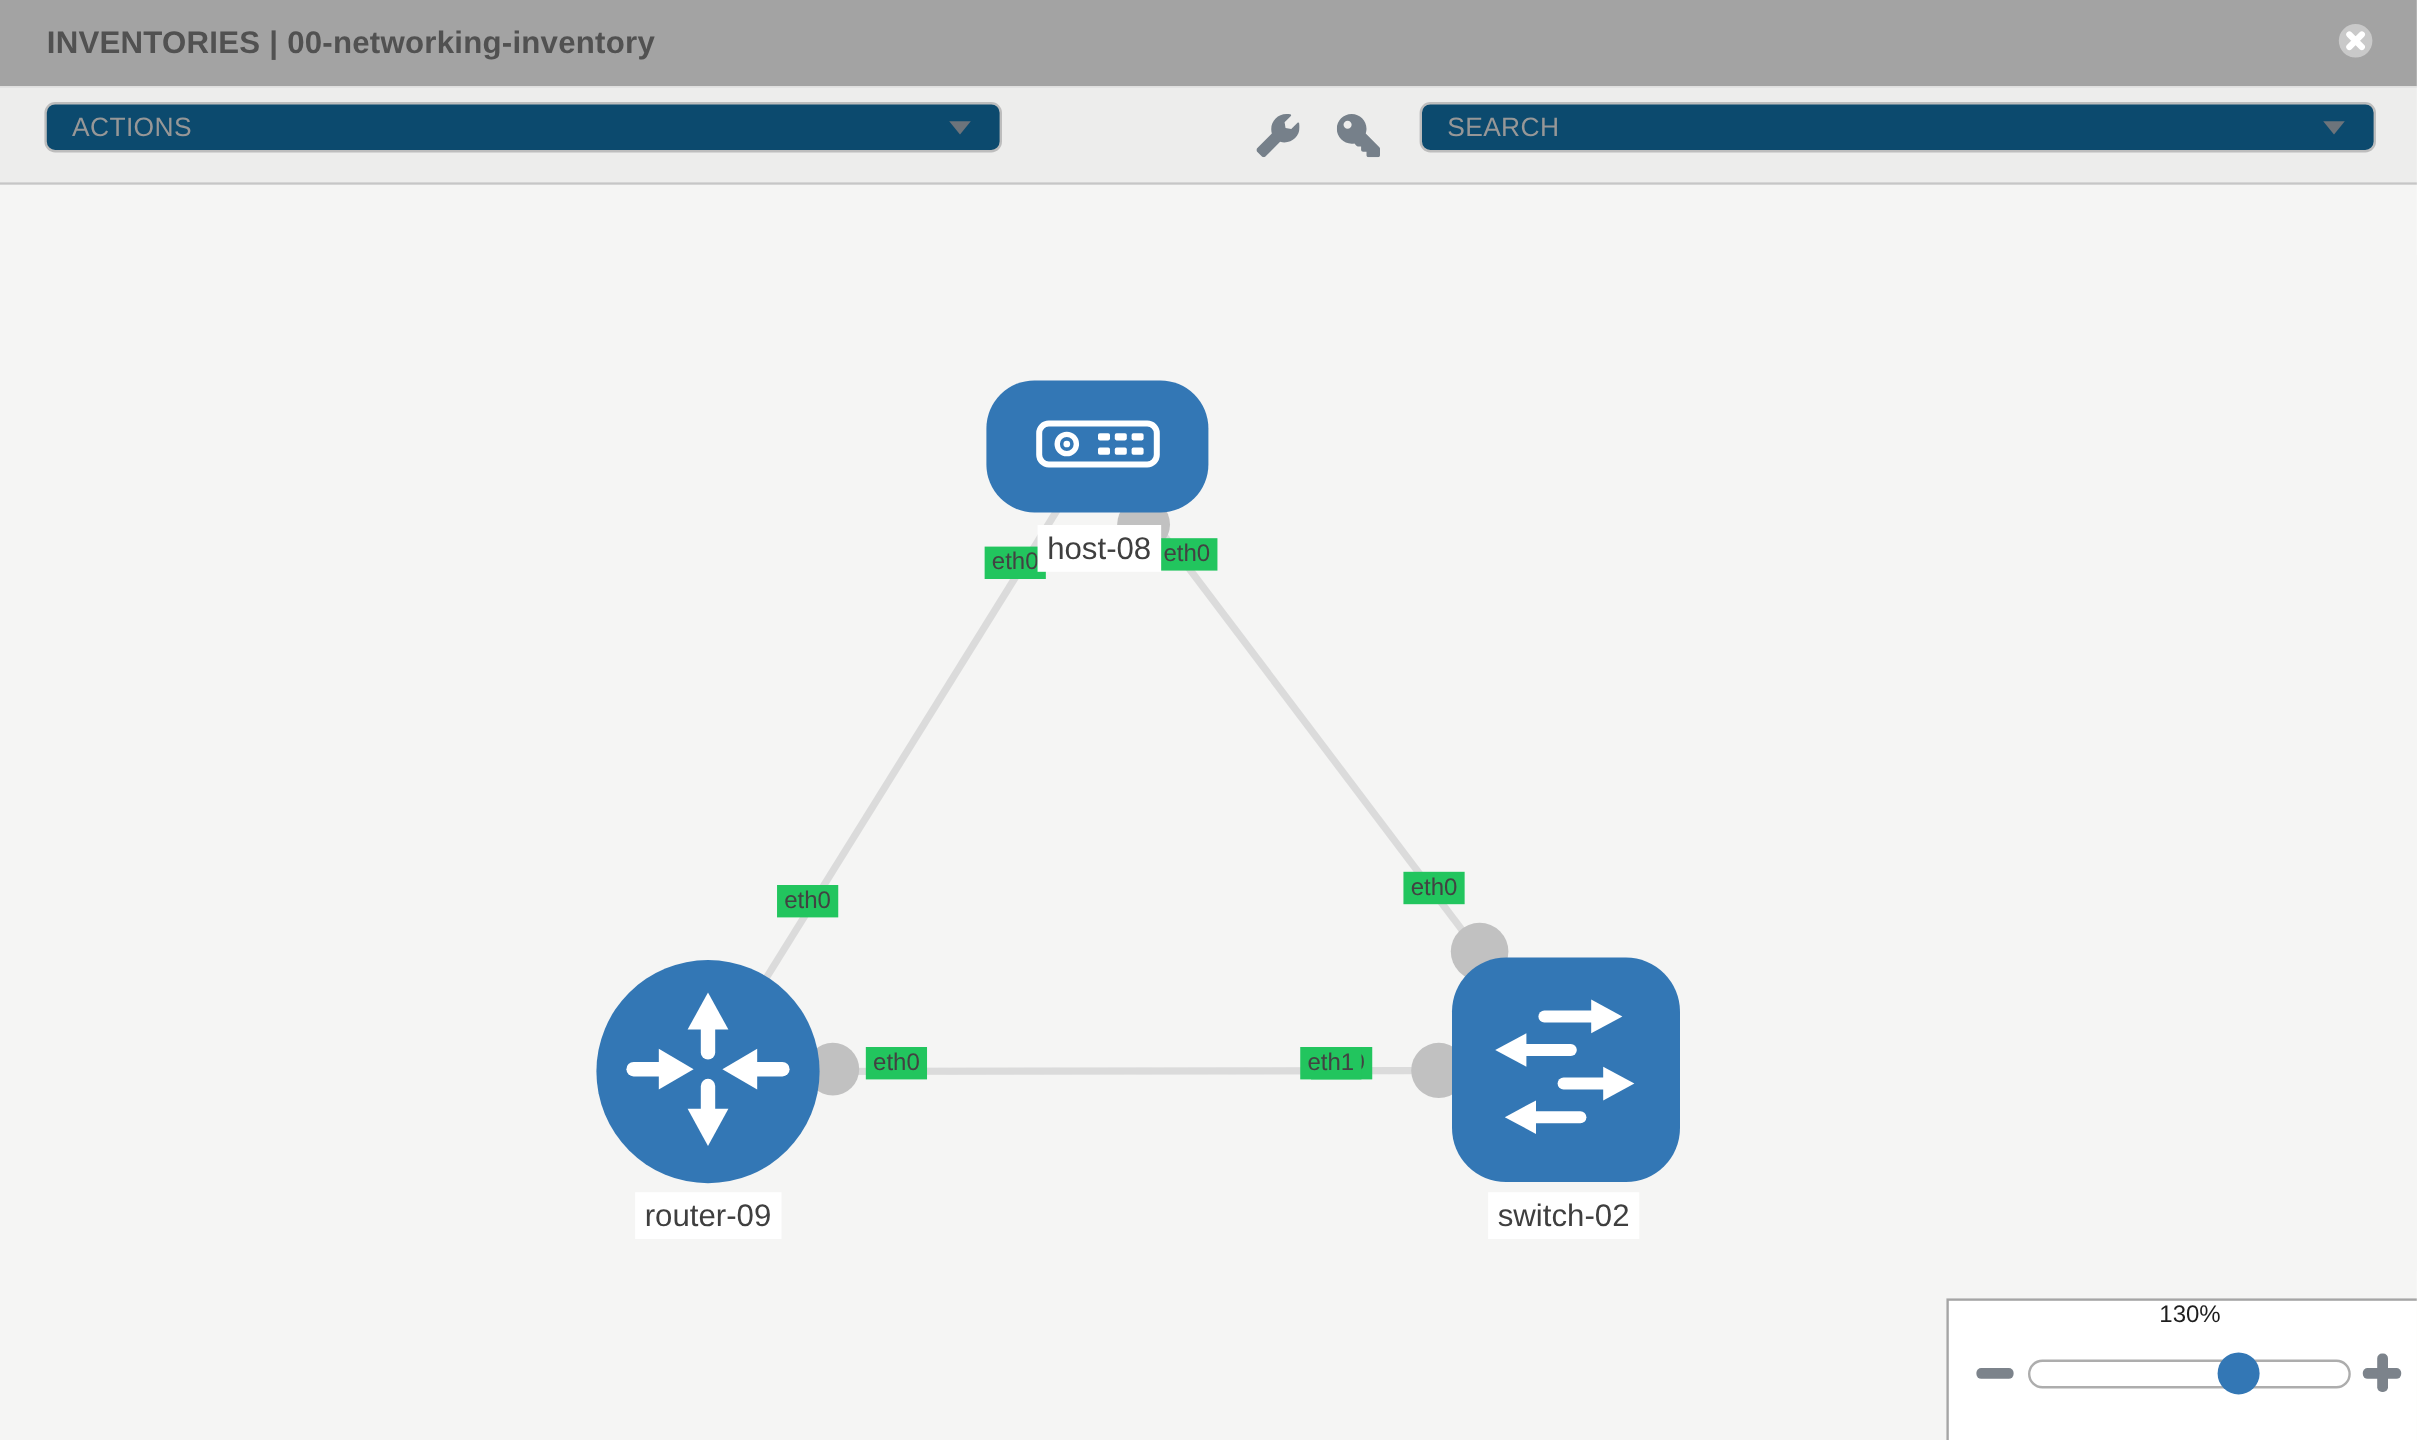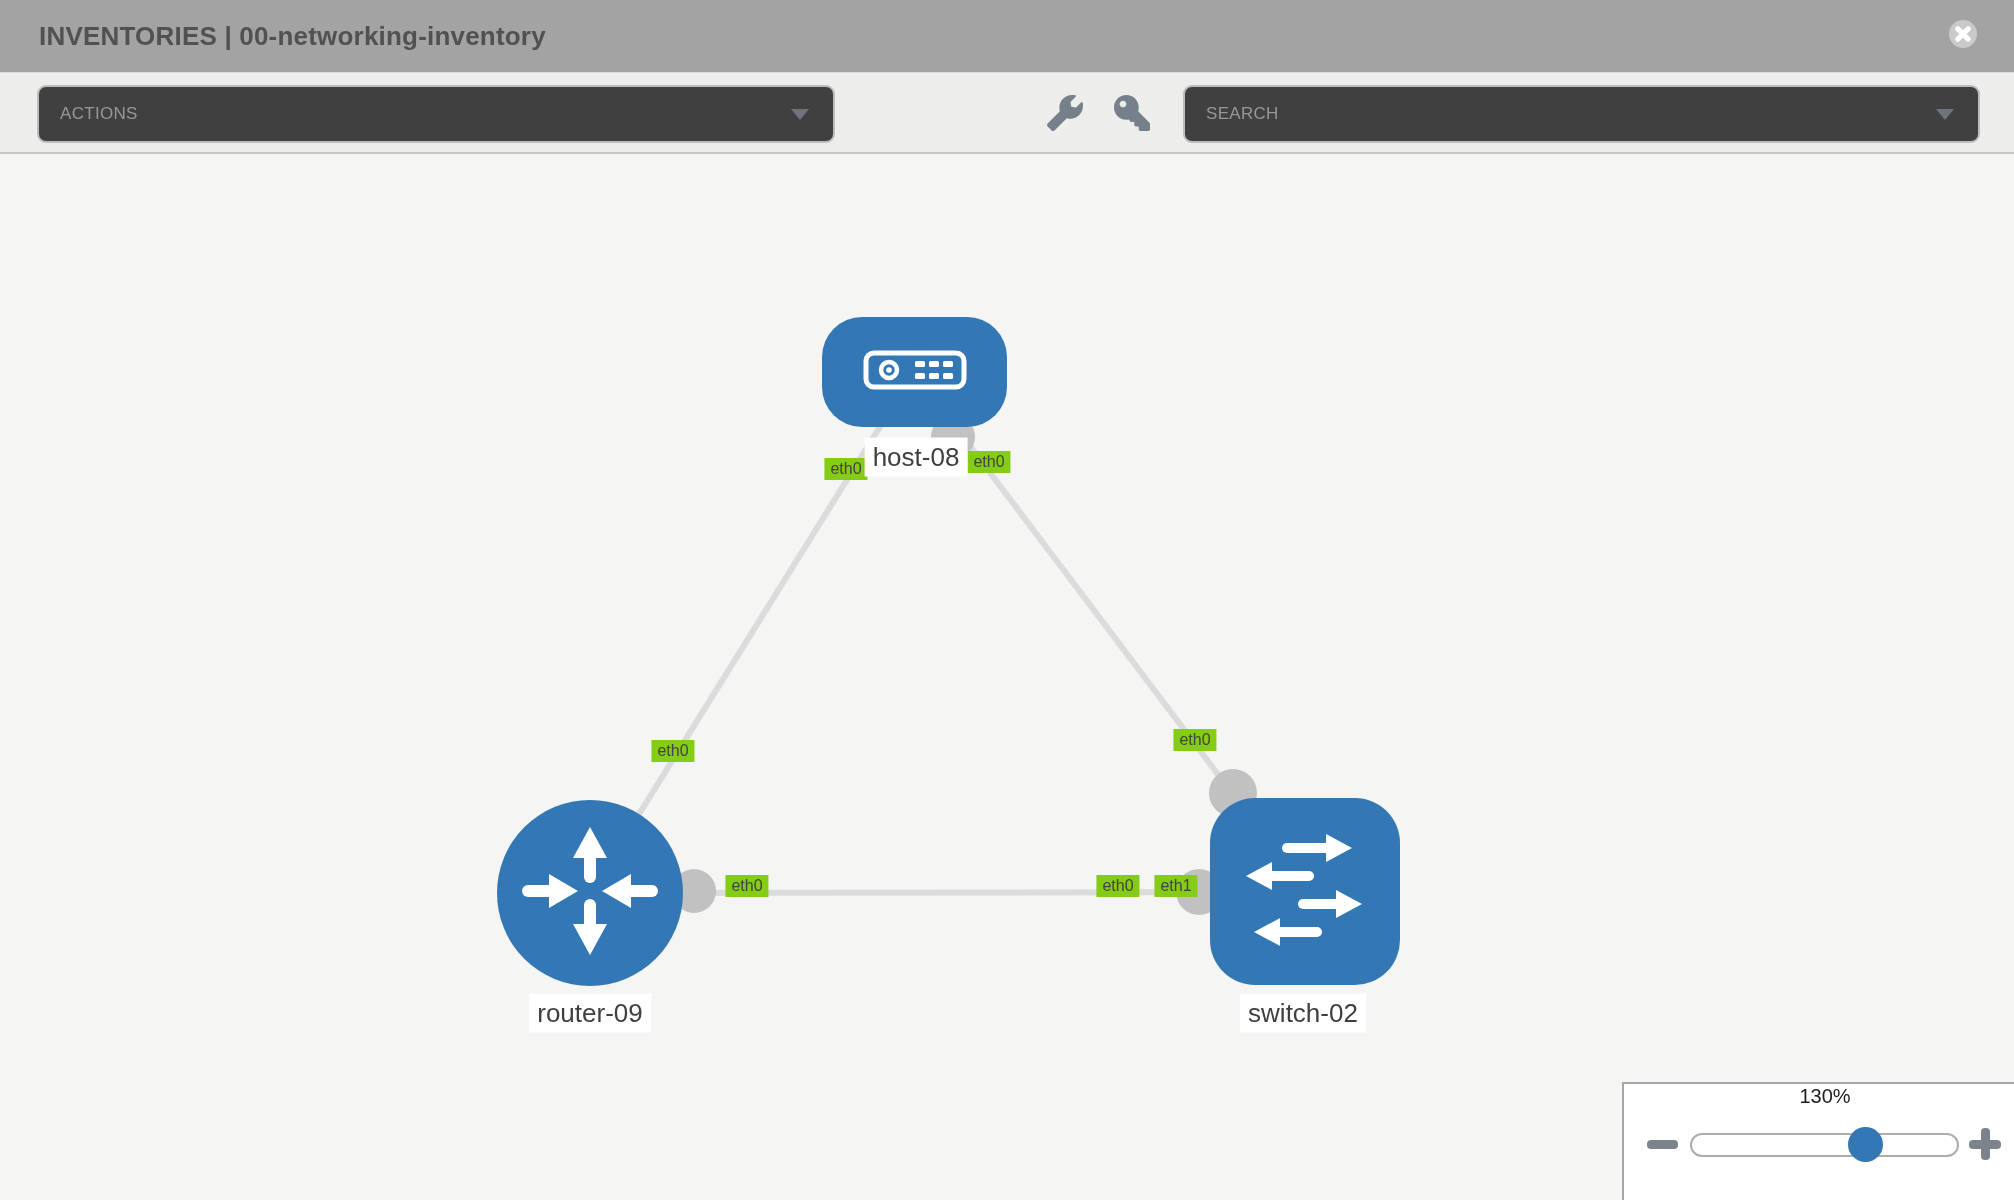--- a/index.html
+++ b/index.html
@@ -13,23 +13,23 @@
     position:absolute; left:39px; top:50%; transform:translateY(-50%);
     font-size:26px; font-weight:bold; color:#515151; letter-spacing:.2px; white-space:nowrap;
   }
   .close-btn { position:absolute; right:36px; top:19px; width:30px; height:30px; cursor:pointer; }
   
   .toolbar {
     position:absolute; top:72px; left:0; width:2014px; height:82px;
     background:#ededec; border-top:1px solid #dcdcdc; border-bottom:2px solid #c6c6c6; box-sizing:border-box;
   }
   .select-box {
-    position:absolute; top:12px; height:58px; background:#404040;
+    position:absolute; top:12px; height:42px; background:#0c4a6e;
     border:2px solid #bdbdbd; border-radius:9px; box-sizing:border-box;
-    display:flex; align-items:center; font-size:17px; color:#979797; cursor:pointer;
+    display:flex; align-items:center; font-size:22px; color:#979797; cursor:pointer;
   }
   .select-box .label { margin-left:21px; letter-spacing:.3px; }
   .caret {
     position:absolute; right:24px; top:50%; margin-top:-5px; width:0; height:0;
     border-left:9px solid transparent; border-right:9px solid transparent; border-top:11px solid #6d747b;
   }
   #actions-box { left:37px;  width:798px; }
   #search-box  { left:1183px; width:797px; }
   .tool-btn {
     position:absolute; top:19px; width:46px; height:46px;
@@ -49,21 +49,21 @@
   }
   #node-host   { left:822px;  top:163px; width:185px; height:110px; border-radius:40px; }
   #node-router { left:497px;  top:646px; width:186px; height:186px; border-radius:50%; }
   #node-switch { left:1210px; top:644px; width:190px; height:187px; border-radius:45px; }
   .node-label {
     position:absolute; transform:translate(-50%,-50%);
     background:#ffffff; color:#3f3f3f; font-size:26px; padding:4px 8px; white-space:nowrap;
   }
   .if-label {
     position:absolute; transform:translate(-50%,-50%);
-    background:#84cc16; color:#424242; font-size:16px; padding:2px 6px; white-space:nowrap;
+    background:#22c55e; color:#424242; font-size:20px; padding:2px 6px; white-space:nowrap;
   }
   
   .zoom-panel {
     position:absolute; left:1622px; top:928px; width:440px; height:170px;
     background:#ffffff; border:2px solid #a5a5a5; box-sizing:border-box;
   }
   .zoom-value {
     position:absolute; left:201px; top:1px; transform:translateX(-50%);
     font-size:20px; color:#1e1e1e;
   }
@@ -196,21 +196,21 @@
       </svg>
     </span>
   </div>
 
   <div class="if-label" style="left:846px;  top:315px;">eth0</div>
   <div class="if-label" style="left:989px;  top:308px;">eth0</div>
   <div class="if-label" style="left:673px;  top:597px;">eth0</div>
   <div class="if-label" style="left:1195px; top:586px;">eth0</div>
   <div class="if-label" style="left:747px;  top:732px;">eth0</div>
   <div class="if-label" style="left:1118px; top:732px;">eth0</div>
-  <div class="if-label" style="left:1176px; top:732px;text-align:center;">eth1</div>
+  <div class="if-label" style="left:1109px; top:732px;text-align:center;">eth1</div>
 
   <div class="node-label" style="left:916px;  top:303px;">host-08</div>
   <div class="node-label" style="left:590px;  top:859px;">router-09</div>
   <div class="node-label" style="left:1303px; top:859px;">switch-02</div>
 
   <div class="zoom-panel">
     <div class="zoom-value">130%</div>
     <div class="zoom-btn" id="zoom-out-btn">
       <span class="hbar"></span>
     </div>

